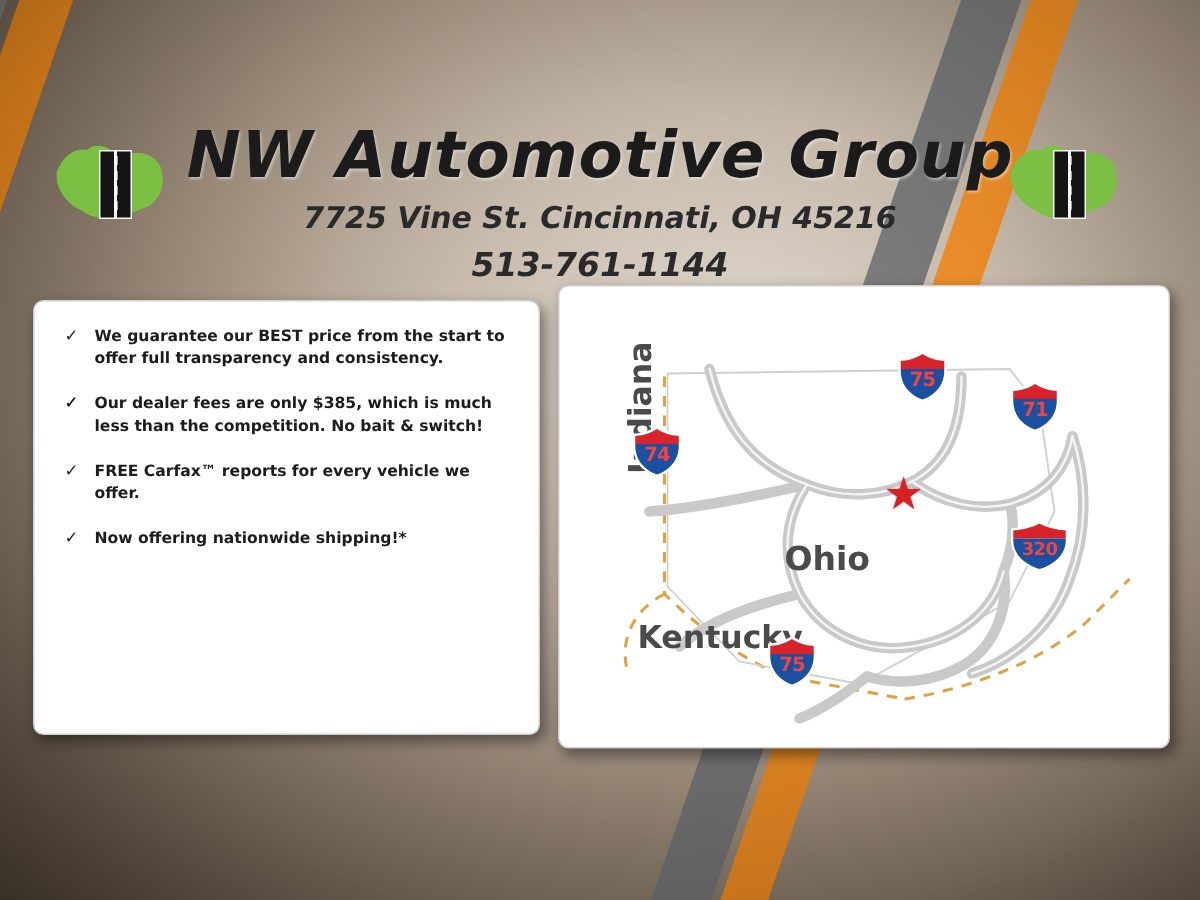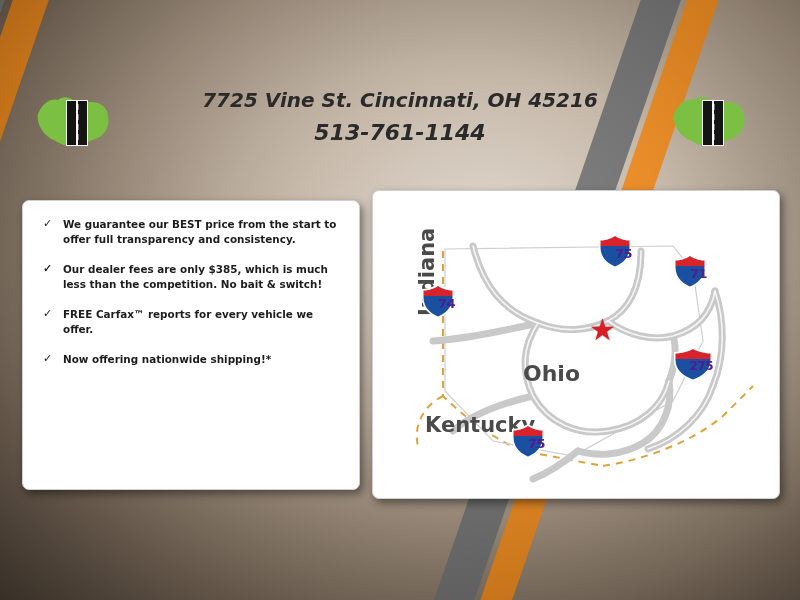--- a/index.html
+++ b/index.html
@@ -176,25 +176,25 @@
   .shield {
     position: absolute;
     width: 34px;
     height: 36px;
     z-index: 5;
   }
   .shield .num {
     position: absolute;
     left: 0; right: 0;
     top: 13px;
-    text-align: right;
+    text-align: center;
     font-family: "DejaVu Sans", sans-serif;
     font-size: 13px;
     font-weight: bold;
-    color: #4c1d95;
+    color: #ef4444;
     letter-spacing: -0.5px;
   }
   .shield.wide { width: 40px; }
   .shield.wide .num { font-size: 12px; }
 
   .star-marker {
     position: absolute;
     z-index: 6;
     font-size: 30px;
     color: #d81f26;
@@ -237,20 +237,21 @@
       <g fill="#ffffff">
         <rect x="40.6" y="12" width="1.8" height="6"></rect>
         <rect x="40.6" y="22" width="1.8" height="6"></rect>
         <rect x="40.6" y="32" width="1.8" height="6"></rect>
         <rect x="40.6" y="42" width="1.8" height="6"></rect>
       </g>
     </svg>
   </div>
 
   <div class="header">
+    <div class="company-name">NW Automotive Group</div>
     <div class="address">7725 Vine St. Cincinnati, OH 45216</div>
     <div class="phone">513-761-1144</div>
   </div>
 
   <div class="card card-left">
     <div class="card-left-inner">
       <ul class="bullets">
         <li class="bullet">
           <span class="check">✓</span>
           <span>We guarantee our BEST price from the start to offer full transparency and consistency.</span>
@@ -343,21 +344,21 @@
         </svg>
         <div class="num">71</div>
       </div>
 
       <div class="shield wide" style="left:300px; top:155px;">
         <svg width="40" height="36" viewBox="0 0 40 36" xmlns="http://www.w3.org/2000/svg">
           <path d="M20,1 C27,5 36,6 39,6 L39,14 C39,26 29,32 20,35 C11,32 1,26 1,14 L1,6 C4,6 13,5 20,1 Z" fill="#ffffff"></path>
           <path d="M20,3 C26,6.6 36,7.6 37.5,7.6 L37.5,13 L2.5,13 L2.5,7.6 C4,7.6 14,6.6 20,3 Z" fill="#d8232a"></path>
           <path d="M2.5,13 L37.5,13 L37.5,14 C37.5,25 28,30.8 20,33.4 C12,30.8 2.5,25 2.5,14 Z" fill="#1b4fa0"></path>
         </svg>
-        <div class="num">275</div>
+        <div class="num">320</div>
       </div>
 
       <div class="shield" style="left:138px; top:232px;">
         <svg width="34" height="36" viewBox="0 0 34 36" xmlns="http://www.w3.org/2000/svg">
           <path d="M17,1 C23,5 30,6 33,6 L33,14 C33,26 25,32 17,35 C9,32 1,26 1,14 L1,6 C4,6 11,5 17,1 Z" fill="#ffffff"></path>
           <path d="M17,3 C22,6.6 29,7.6 31.5,7.6 L31.5,13 L2.5,13 L2.5,7.6 C5,7.6 12,6.6 17,3 Z" fill="#d8232a"></path>
           <path d="M2.5,13 L31.5,13 L31.5,14 C31.5,25 24,30.8 17,33.4 C10,30.8 2.5,25 2.5,14 Z" fill="#1b4fa0"></path>
         </svg>
         <div class="num">75</div>
       </div>

